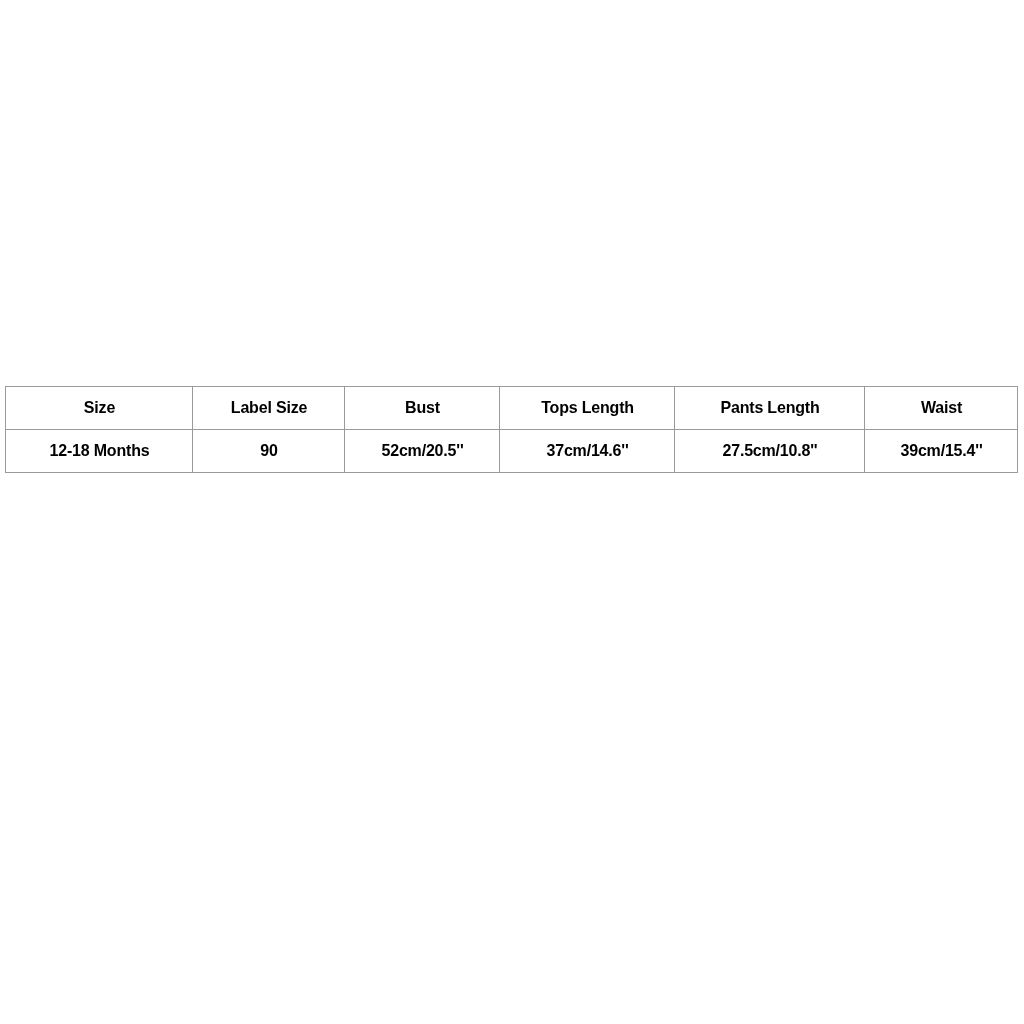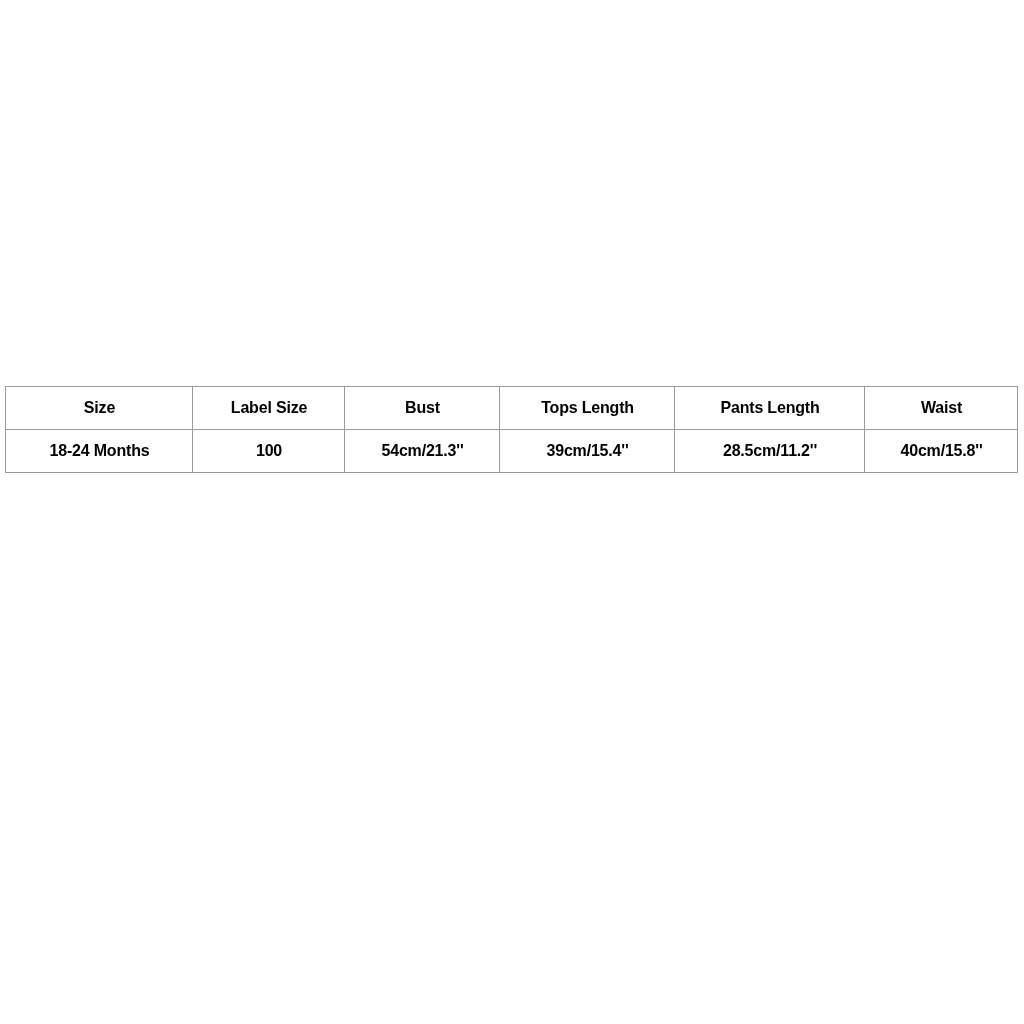--- a/index.html
+++ b/index.html
@@ -76,22 +76,22 @@
         <th>Size</th>
         <th>Label Size</th>
         <th>Bust</th>
         <th>Tops Length</th>
         <th>Pants Length</th>
         <th>Waist</th>
       </tr>
     </thead>
     <tbody>
       <tr>
-        <td>18-24 Months</td>
-        <td>100</td>
-        <td>54cm/21.3''</td>
+        <td>12-18 Months</td>
+        <td>90</td>
+        <td>52cm/20.5''</td>
+        <td>37cm/14.6''</td>
+        <td>27.5cm/10.8''</td>
         <td>39cm/15.4''</td>
-        <td>28.5cm/11.2''</td>
-        <td>40cm/15.8''</td>
       </tr>
     </tbody>
   </table>
 </div>
 
 </body></html>

